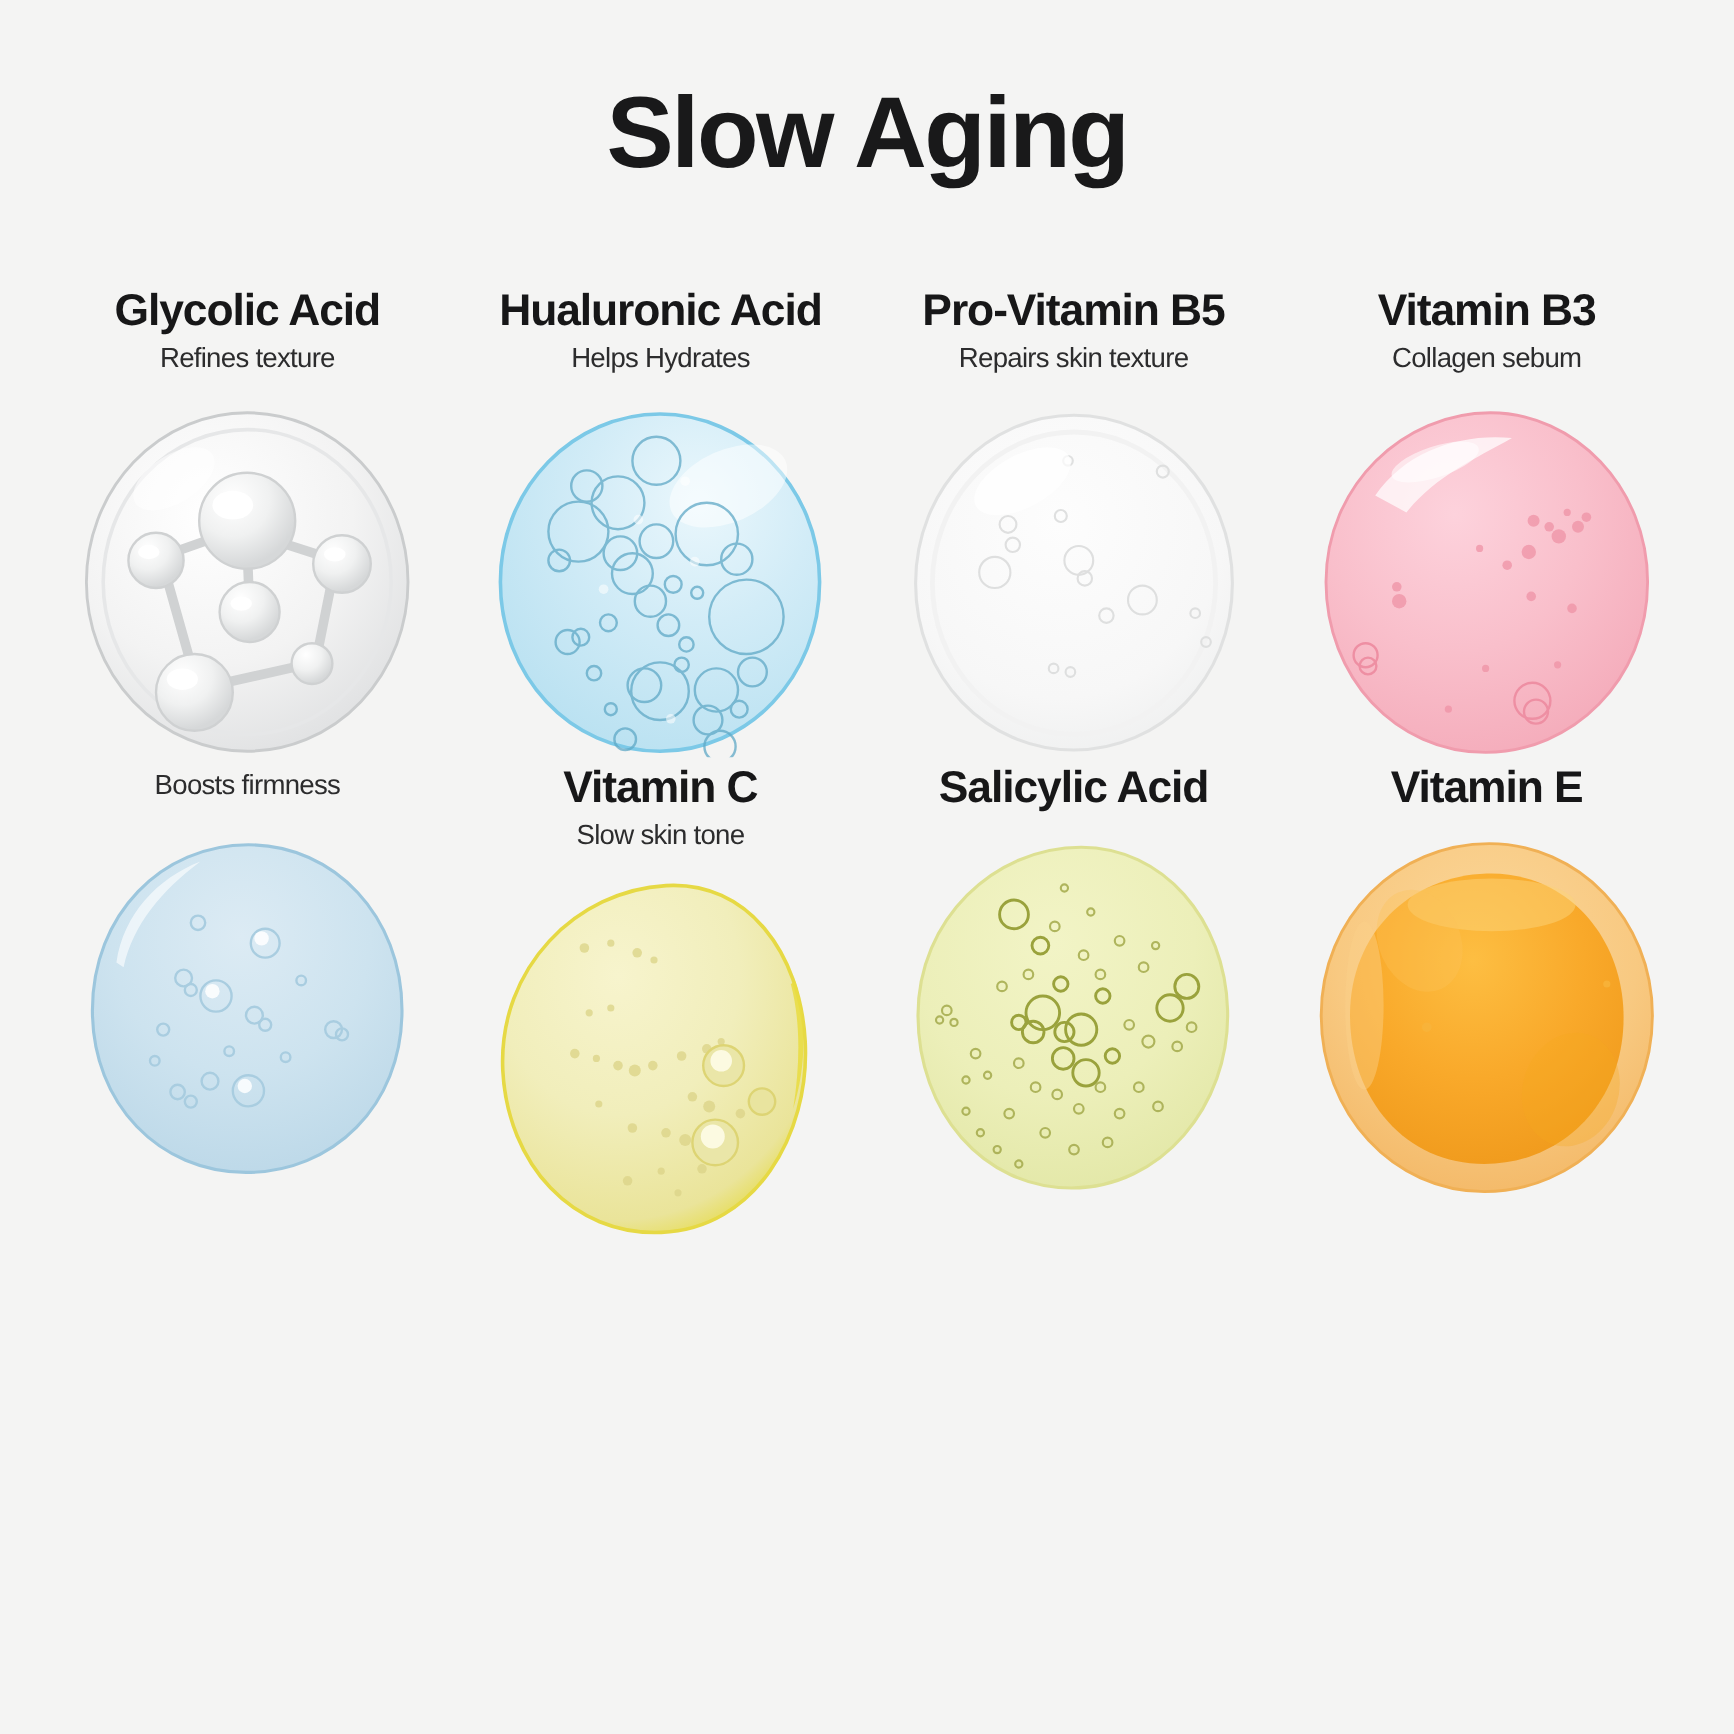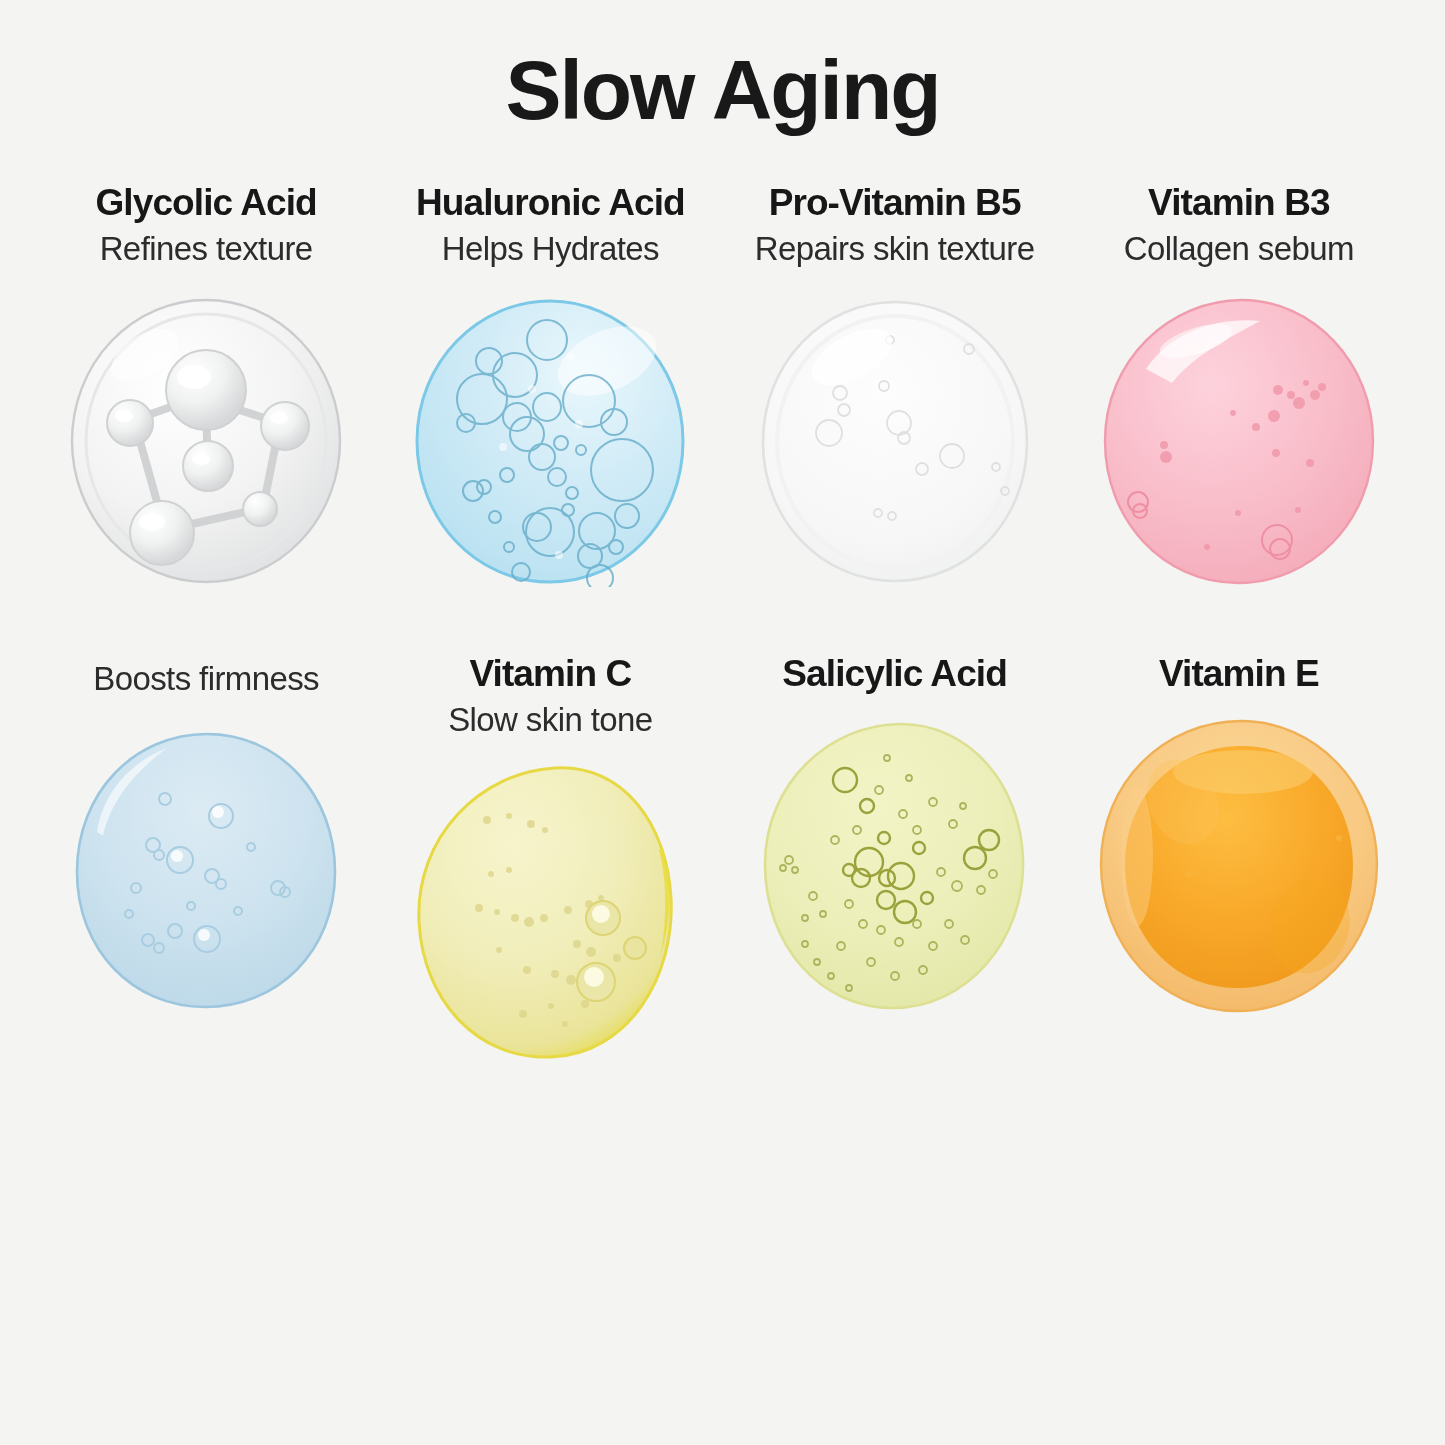--- a/index.html
+++ b/index.html
@@ -11,58 +11,57 @@
     height: 1445px;
     background: #f4f4f3;
     font-family: "Liberation Sans", sans-serif;
     overflow: hidden;
     position: relative;
   }
 
   
   .title-block {
     text-align: center;
-    padding-top: 48px;
+    padding-top: 68px;
   }
   .title-line {
     font-family: "Liberation Sans", sans-serif;
     font-weight: bold;
     font-size: 84px;
     line-height: 1.02;
     letter-spacing: -2.0px;
     color: #19191a;
     white-space: nowrap;
   }
 
   
   .grid {
-    margin-top: 48px;
+    margin-top: 84px;
     display: grid;
     grid-template-columns: repeat(4, 1fr);
     grid-template-rows: auto auto;
-    row-gap: 62px;
     padding: 0 34px;
     box-sizing: border-box;
   }
   .cell {
     display: flex;
     flex-direction: column;
     align-items: center;
   }
   .ing-name {
     font-weight: bold;
     font-size: 37px;
     letter-spacing: -0.9px;
     color: #171718;
     line-height: 1.12;
     white-space: nowrap;
   }
   .ing-desc {
     font-weight: 300;
-    font-size: 33px;
+    font-size: 23px;
     letter-spacing: -0.6px;
     color: #2c2c2d;
     line-height: 1.2;
     margin-top: 6px;
     white-space: nowrap;
   }
   .swatch-wrap {
     margin-top: 22px;
     width: 300px;
     height: 300px;

